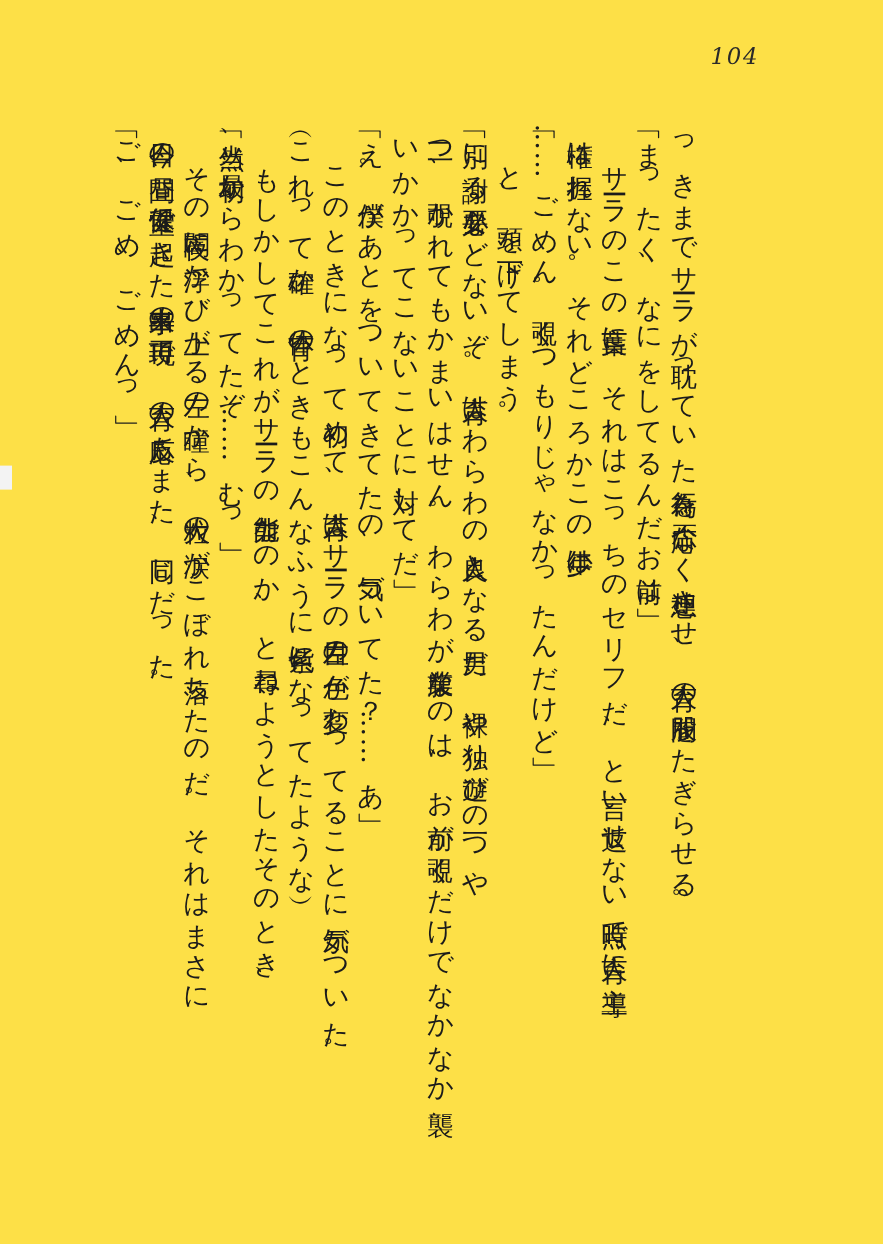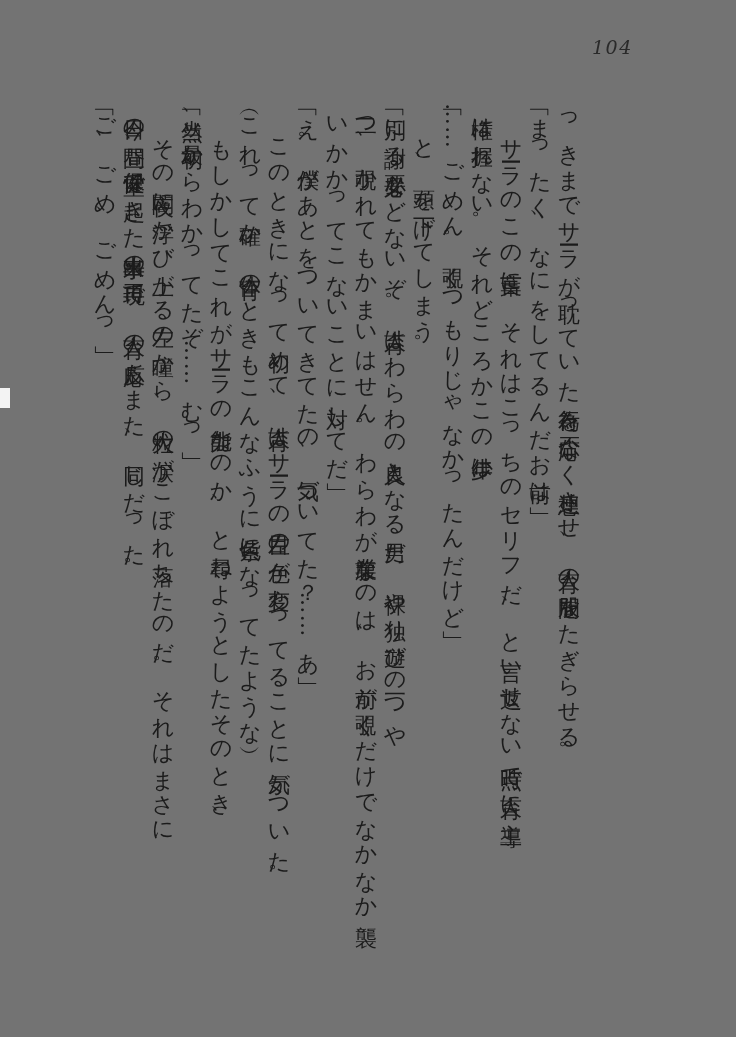--- a/index.html
+++ b/index.html
@@ -47,21 +47,21 @@
     left: 0;
     top: 388px;
     width: 10px;
     height: 20px;
     background: #f3f3f3;
   }
 </style>
 </head>
 <body>
 
-<div class="page" style="background: #737373;">
+<div class="page" style="background: #fde047;">
   <div class="pageno">104</div>
 
   <div class="text-block" id="text-block" style="color: rgb(27, 27, 27);">
       <div class="col">っきまでサーラが耽っていた行為を否応なく連想させ、育人の股間をたぎらせる。</div>
       <div class="col">「まったく、なにをしてるんだお前は」</div>
       <div class="col indent">サーラのこの言葉に、それはこっちのセリフだ、と言い返せない時点で育人に主導</div>
       <div class="col">権は握れない。それどころかこの少年は、</div>
       <div class="col">「……ごめん。覗くつもりじゃなかったんだけど」</div>
       <div class="col indent">と、頭を下げてしまう。</div>
       <div class="col">「別に謝る必要などないぞ。育人はわらわの良人となる男だ、裸や独り遊びの一つや</div>

